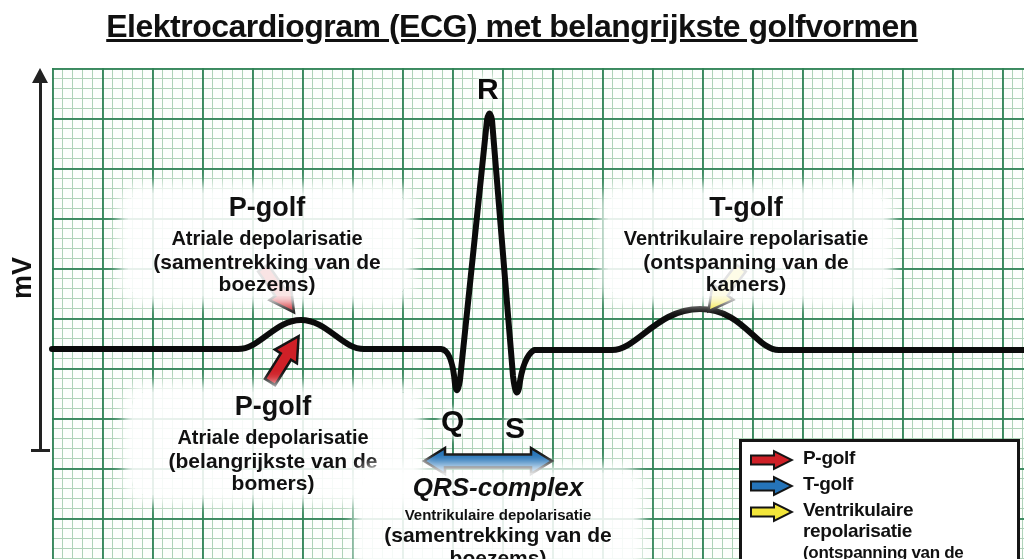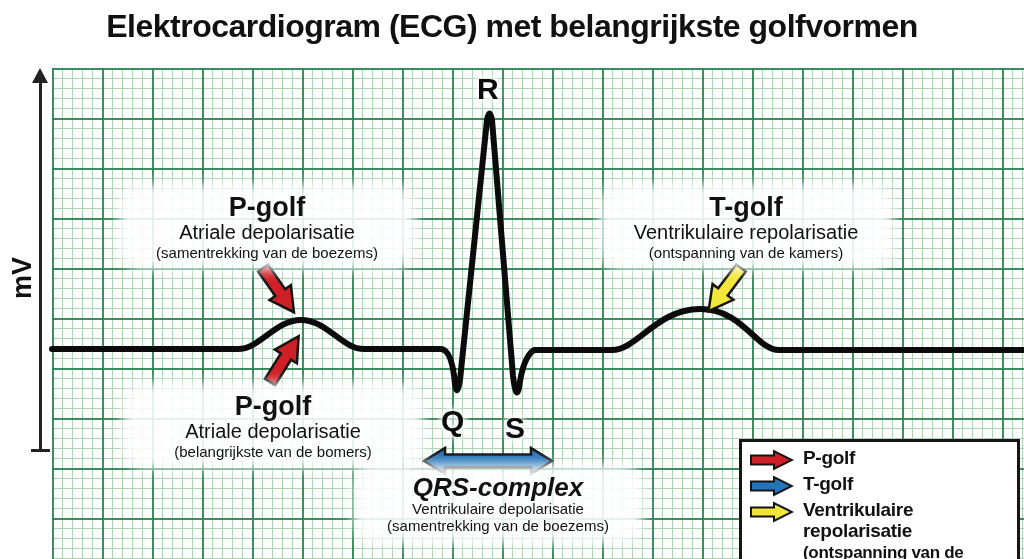--- a/index.html
+++ b/index.html
@@ -7,20 +7,21 @@
     width:1024px; height:559px; background:#ffffff; overflow:hidden;
     font-family:"Liberation Sans", sans-serif; color:#111;
     position:relative;
   }
   .stage { position:absolute; inset:0; width:1024px; height:559px; }
 
   .title {
     position:absolute; top:8px; left:0; width:100%;
     text-align:center; font-size:32px; font-weight:bold; letter-spacing:-0.5px;
     white-space:nowrap;
+    text-decoration:underline;
   }
 
   
   .grid {
     position:absolute; left:52px; top:68px; right:0; bottom:0;
     background-color:#fcfefc;
     background-image:
       linear-gradient(to right,  rgba(47,130,86,0.9) 1.6px, transparent 1.6px),
       linear-gradient(to bottom, rgba(47,130,86,0.9) 1.6px, transparent 1.6px),
       linear-gradient(to right,  #aed2b8 1px, transparent 1px),
@@ -45,22 +46,22 @@
   .overlay-svg { position:absolute; inset:0; pointer-events:none; }
 
   
   .patch {
     position:absolute; text-align:center;
     background:rgba(255,255,255,0.88);
     box-shadow:0 0 12px 9px rgba(255,255,255,0.88);
     border-radius:14px; line-height:1.08;
   }
   .wave-heading { font-size:27px; font-weight:bold; }
-  .wave-line2   { font-size:20px; font-weight:normal; margin-top:0; }
-  .wave-line3   { font-size:15px; font-weight:normal; margin-top:1px; }
+  .wave-line2   { font-size:20px; font-weight:bold; margin-top:6px; }
+  .wave-line3   { font-size:21px; font-weight:bold; margin-top:1px; }
 
   .patch.p-top    { left:128px; top:193px; width:278px; }
   .patch.p-bottom { left:132px; top:392px; width:282px; }
   .patch.t-wave   { left:608px; top:193px; width:276px; }
   .patch.qrs      { left:362px; top:473px; width:272px; }
   .patch.qrs .wave-heading { font-size:26px;font-style:italic; }
   .patch.qrs .wave-line2   { font-size:15px; }
 
   .point-label {
     position:absolute; font-size:30px; font-weight:bold; color:#0b0b0b;

